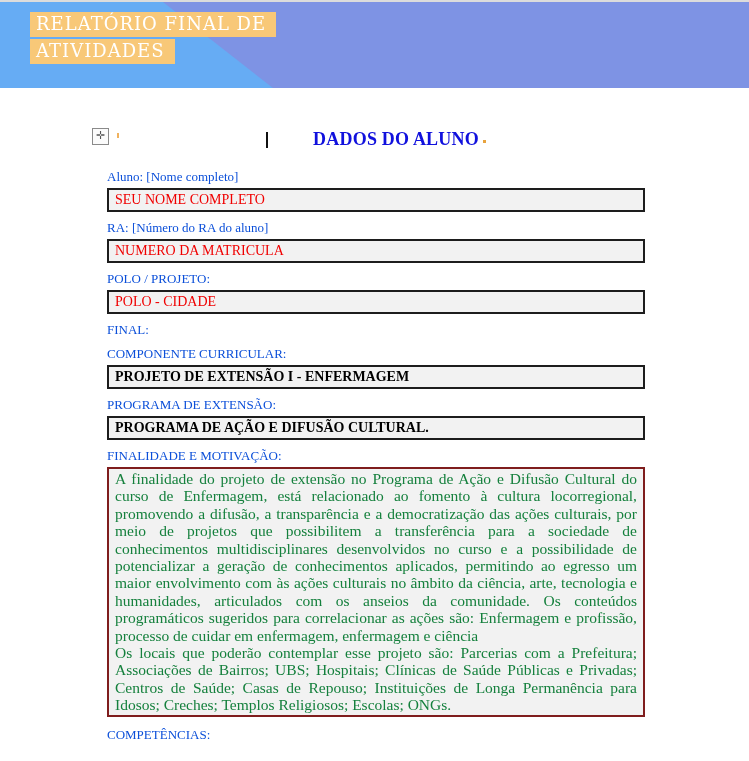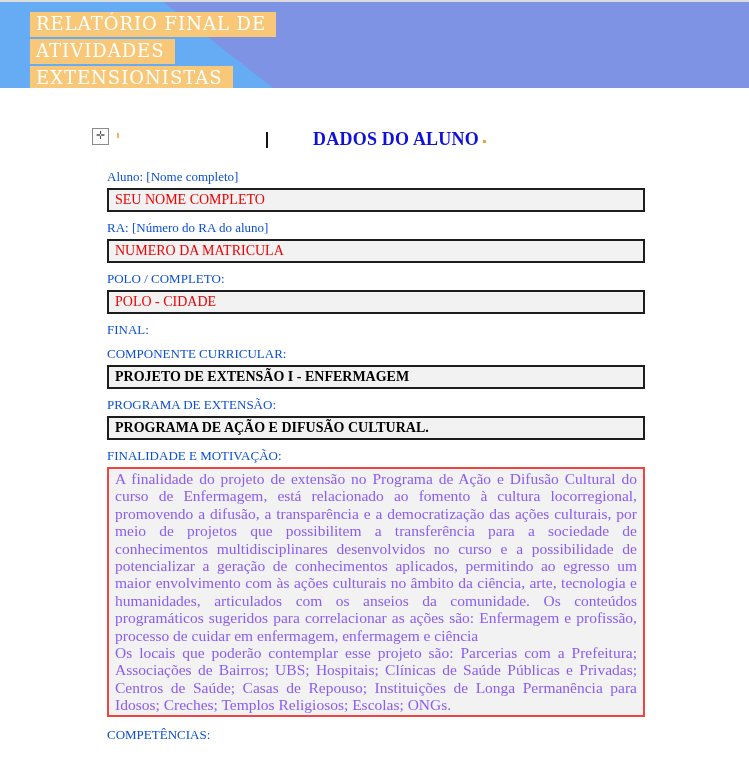--- a/index.html
+++ b/index.html
@@ -35,39 +35,38 @@
   .handle-tick{position:absolute;left:10px;top:4px;width:2px;height:5px;background:#f0b25e;}
 
   .form{margin-top:20px;}
   .group{margin-bottom:8px;}
   .field-label{color:#0b4fd9;font-size:13px;line-height:16px;margin-bottom:3px;}
   .field-box{border:2px solid #1d1d1d;background:#f2f2f2;
     font-size:14px;line-height:16px;padding:2px 6px;}
   .val-red{color:#f00000;}
   .val-black{color:#000000;font-weight:bold;}
 
-  .para-box{border:2px solid #ef4444;background:#f2f2f2;
-    font-size:15.5px;line-height:17.4px;padding:1px 6px;color:#8b5cf6;}
+  .para-box{border:2px solid #7f1d1d;background:#f2f2f2;
+    font-size:15.5px;line-height:17.4px;padding:1px 6px;color:#15803d;}
   .para-box p{margin:0;text-align:justify;}
 
   .competencias{margin-top:10px;}
 </style>
 </head>
 <body>
 
 <div class="page">
 
   <div class="top-strip"></div>
 
   <div class="banner">
     <div class="banner-accent"></div>
     <div class="banner-text">
       <div class="banner-line"><span>RELATÓRIO FINAL DE</span></div>
       <div class="banner-line"><span>ATIVIDADES</span></div>
-      <div class="banner-line"><span>EXTENSIONISTAS</span></div>
     </div>
   </div>
 
   <div class="content">
 
     <div class="title-row">
       <span class="table-handle">✛</span>
       <span class="handle-tick"></span>
       <span class="caret"></span><span class="doc-title">DADOS DO ALUNO</span><span class="title-dot"></span>
     </div>
@@ -78,21 +77,21 @@
         <div class="field-label">Aluno: [Nome completo]</div>
         <div class="field-box val-red">SEU NOME COMPLETO</div>
       </div>
 
       <div class="group">
         <div class="field-label">RA: [Número do RA do aluno]</div>
         <div class="field-box val-red">NUMERO DA MATRICULA</div>
       </div>
 
       <div class="group">
-        <div class="field-label">POLO / COMPLETO:</div>
+        <div class="field-label">POLO / PROJETO:</div>
         <div class="field-box val-red">POLO - CIDADE</div>
       </div>
 
       <div class="group">
         <div class="field-label">FINAL:</div>
       </div>
 
       <div class="group">
         <div class="field-label">COMPONENTE CURRICULAR:</div>
         <div class="field-box val-black">PROJETO DE EXTENSÃO I - ENFERMAGEM</div>

